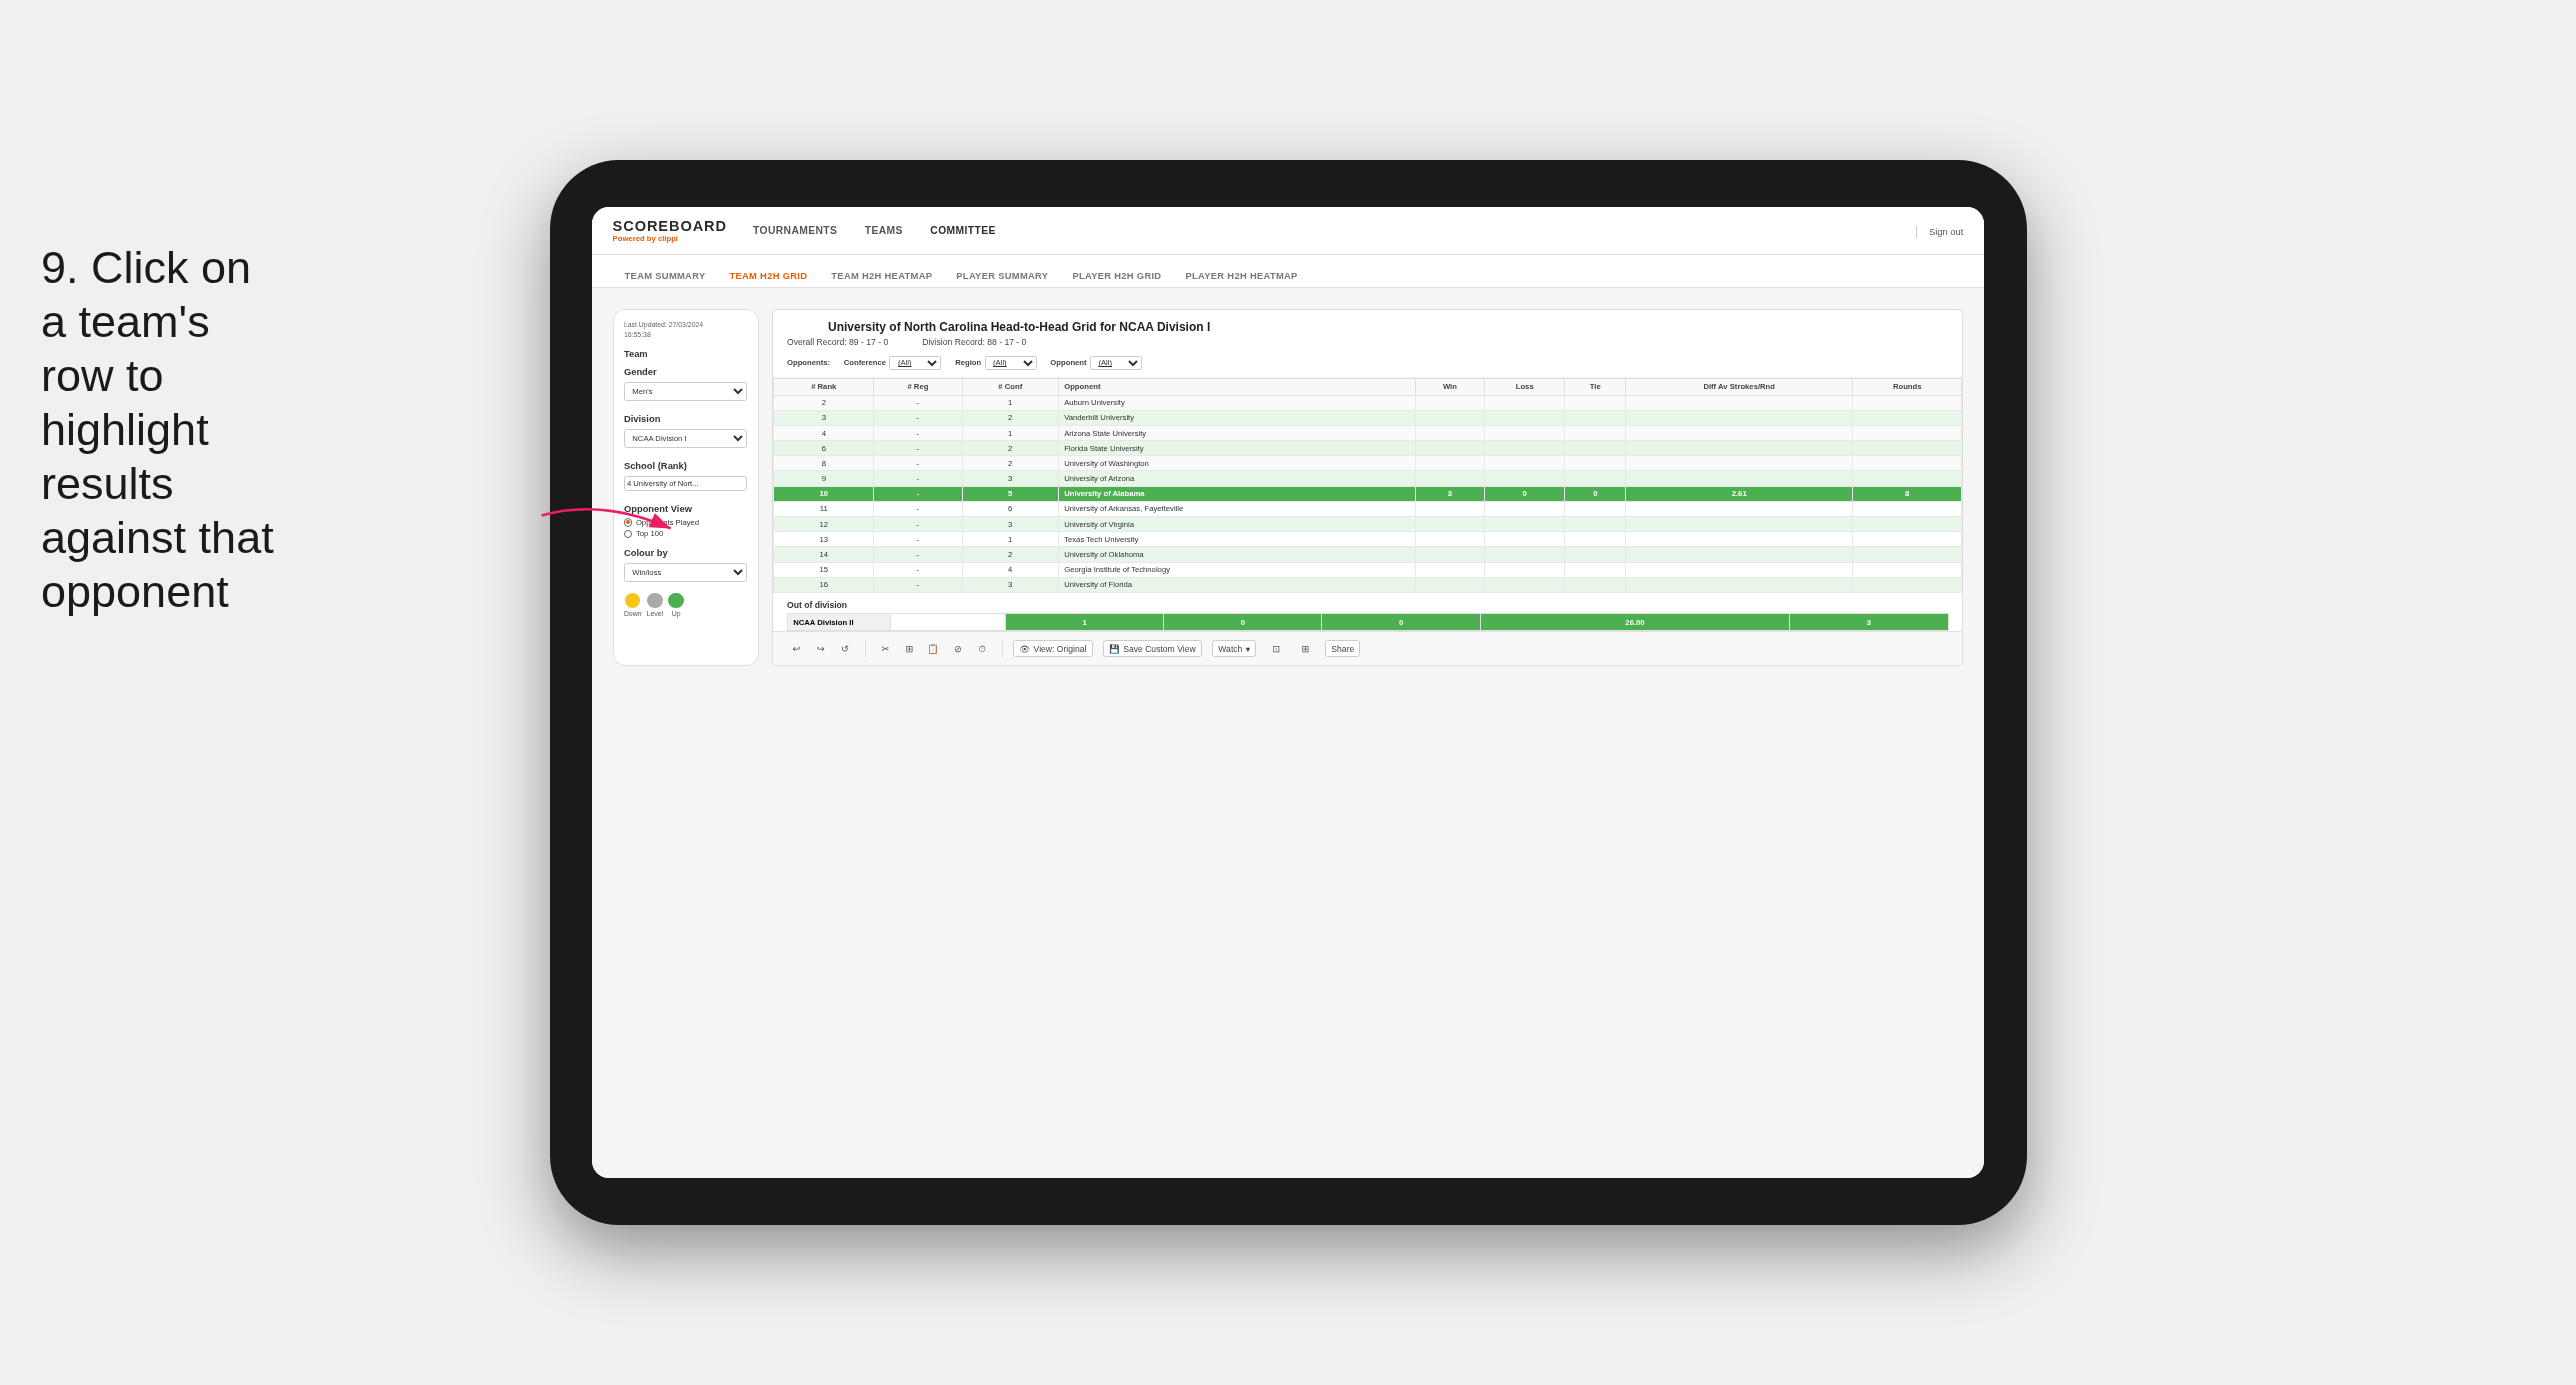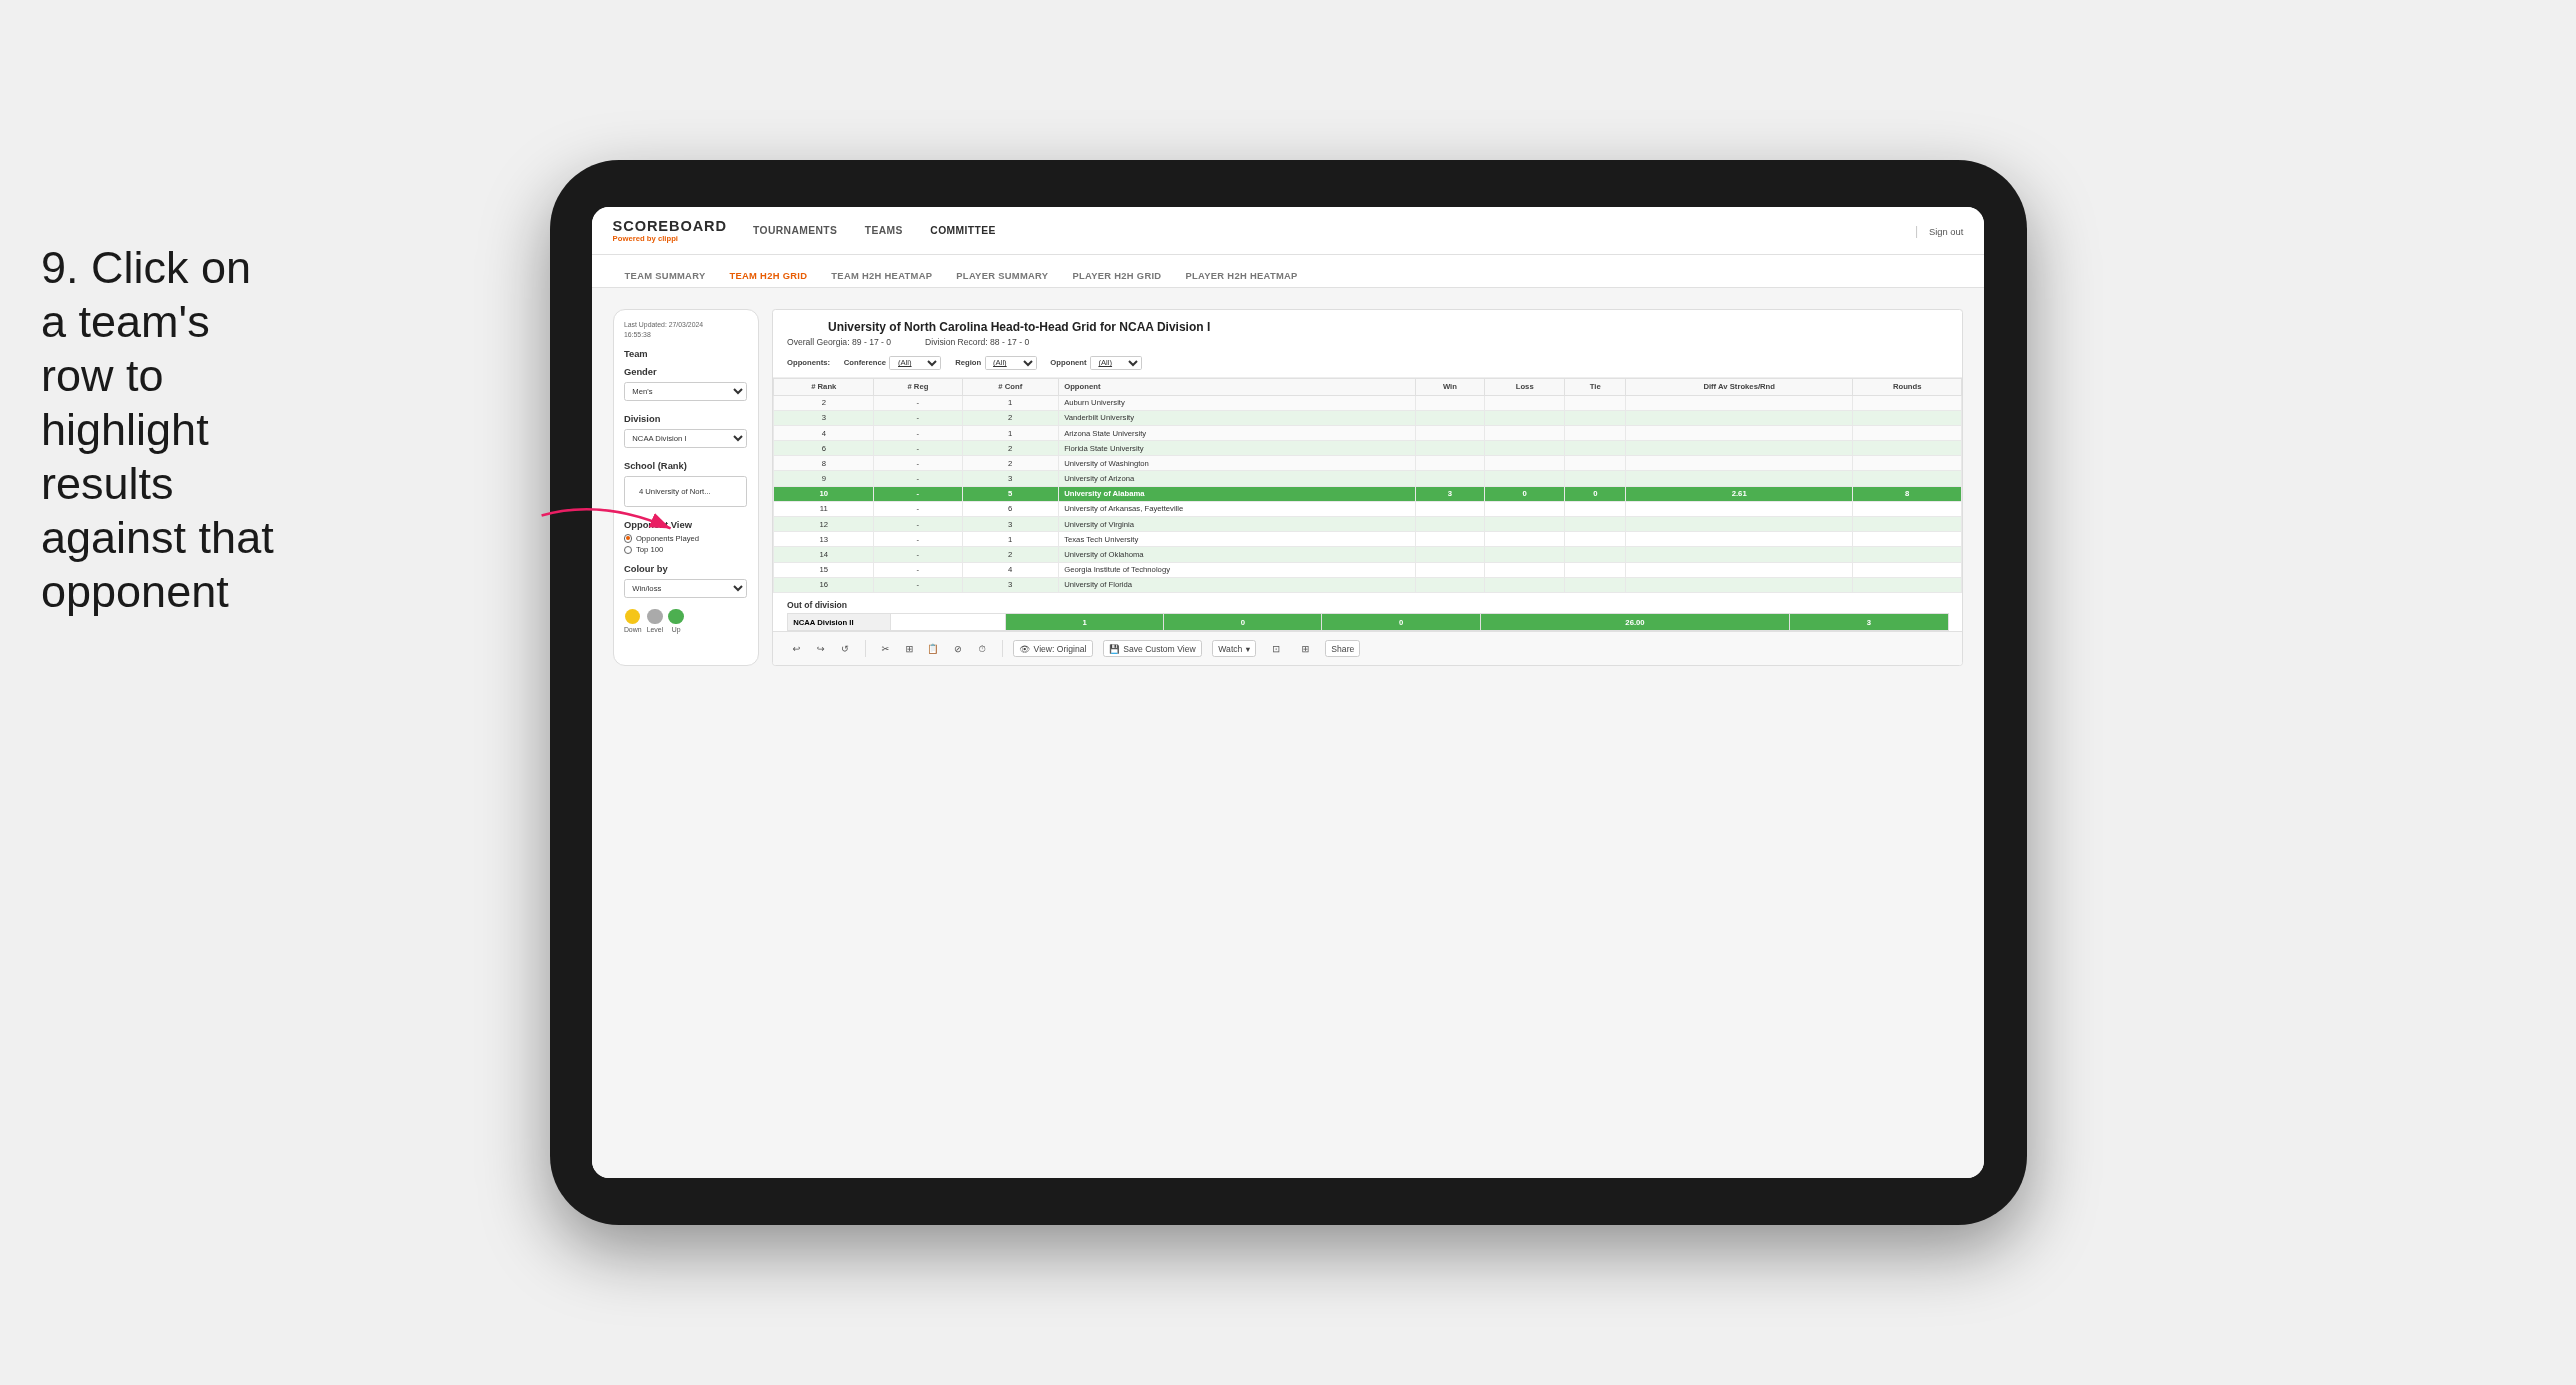--- a/index.html
+++ b/index.html
@@ -193,26 +193,26 @@
       border: 0.9px solid #ccc;
       border-radius: 2.6px;
       color: #333;
       padding: 0 3.4px;
       background: white;
       margin-bottom: 5.2px;
     }
 
     .school-rank-input {
       width: 100%;
-      height: 31px;
+      height: 15px;
       font-size: 7.7px;
       border: 0.9px solid #ccc;
       border-radius: 2.6px;
       color: #333;
-      padding: 0 14px;
+      padding: 0 2px;
       background: white;
       margin-bottom: 3.4px;
     }
 
     .opponent-view-label {
       font-size: 9.4px;
       font-weight: 700;
       color: #333;
       margin-top: 8.6px;
       margin-bottom: 3.4px;
@@ -588,21 +588,21 @@
               <span class="legend-label">Up</span>
             </div>
           </div>
         </div>
 
         <div class="right-panel">
           <div class="grid-header">
             <div class="grid-title">University of North Carolina Head-to-Head Grid for NCAA Division I</div>
             <div class="records-row">
               <span>
-                <span>Overall Georgia:</span> <span>89 - 17 - 0</span>
+                <span>Overall Record:</span> <span>89 - 17 - 0</span>
               </span>
               <span>
                 <span>Division Record:</span> <span>88 - 17 - 0</span>
               </span>
             </div>
             <div class="filter-row">
               <span class="filter-label">Opponents:</span>
               <div class="filter-group">
                 <span class="filter-label">Conference</span>
                 <select class="filter-select">

